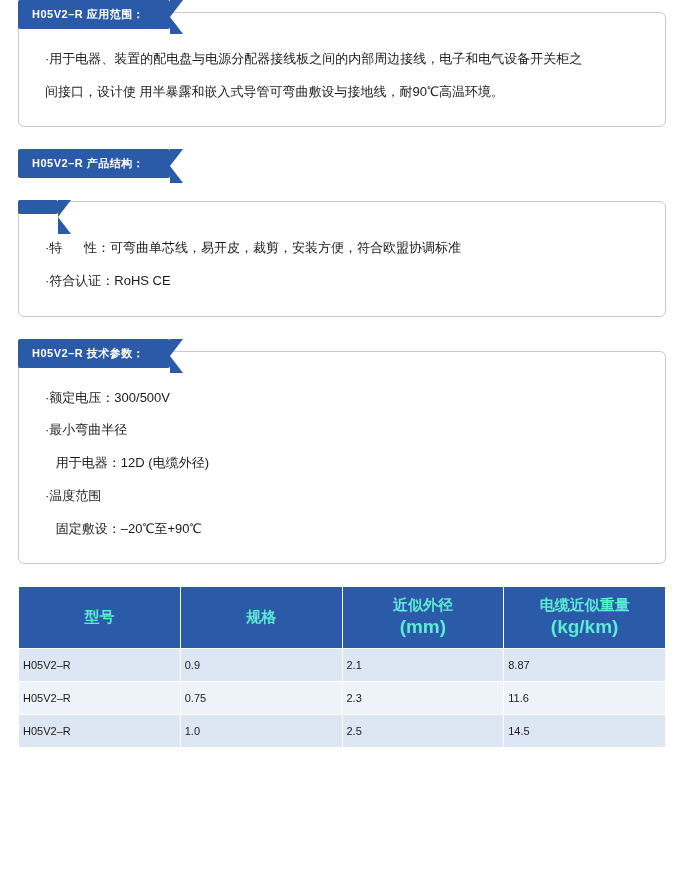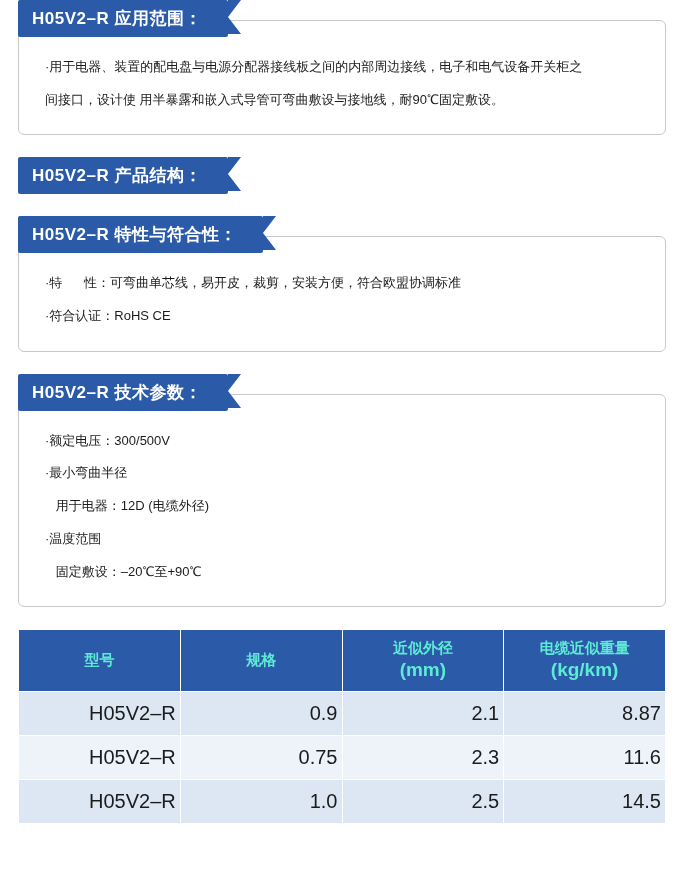--- a/index.html
+++ b/index.html
@@ -24,21 +24,21 @@
   
   .section {
     position: relative;
     margin-bottom: 22px;
   }
   .sec-header {
     position: relative;
     display: inline-block;
     background: #2a5aa8;
     color: #fff;
-    font-size: 17px;
+    font-size: 11px;
     font-weight: bold;
     letter-spacing: 0.5px;
     padding: 7px 26px 7px 14px;
     border-radius: 2px;
     z-index: 3;
   }
   .sec-header .flag {
     position: absolute;
     right: -13px;
     top: 0;
@@ -77,56 +77,55 @@
   .tbl th {
     background: #2a5aa8;
     color: #5eead4;
     font-size: 15px;
     font-weight: bold;
     padding: 9px 4px;
     border: 1px solid #ffffff;
     line-height: 1.25;
   }
   .tbl td {
-    text-align: right;
-    font-size: 20px;
+    text-align: left;
+    font-size: 11px;
     color: #1b1b1b;
     padding: 10px 4px;
     border: 1px solid #ffffff;
   }
   .tbl tr.odd td  { background: #dde7f3; }
   .tbl tr.even td { background: #eef3fa; }
   .unit { display: block; font-size: 19px; }
 </style>
 </head>
 <body>
 
 <div class="page">
 
   <div class="section">
     <div class="sec-header">
       <span>H05V2–R  应用范围：</span>
       <span class="flag"></span>
     </div>
     <div class="sec-body">
       <p class="line">·用于电器、装置的配电盘与电源分配器接线板之间的内部周边接线，电子和电气设备开关柜之</p>
-      <p class="line">间接口，设计使 用半暴露和嵌入式导管可弯曲敷设与接地线，耐90℃固定敷设。</p>
+      <p class="line">间接口，设计使 用半暴露和嵌入式导管可弯曲敷设与接地线，耐90℃高温环境。</p>
     </div>
   </div>
 
   <div class="section">
     <div class="sec-header">
       <span>H05V2–R  产品结构：</span>
       <span class="flag"></span>
     </div>
   </div>
 
   <div class="section">
     <div class="sec-header">
-      <span>H05V2–R  特性与符合性：</span>
       <span class="flag"></span>
     </div>
     <div class="sec-body">
       <p class="line">·特      性：可弯曲单芯线，易开皮，裁剪，安装方便，符合欧盟协调标准</p>
       <p class="line">·符合认证：RoHS CE</p>
     </div>
   </div>
 
   <div class="section">
     <div class="sec-header">

